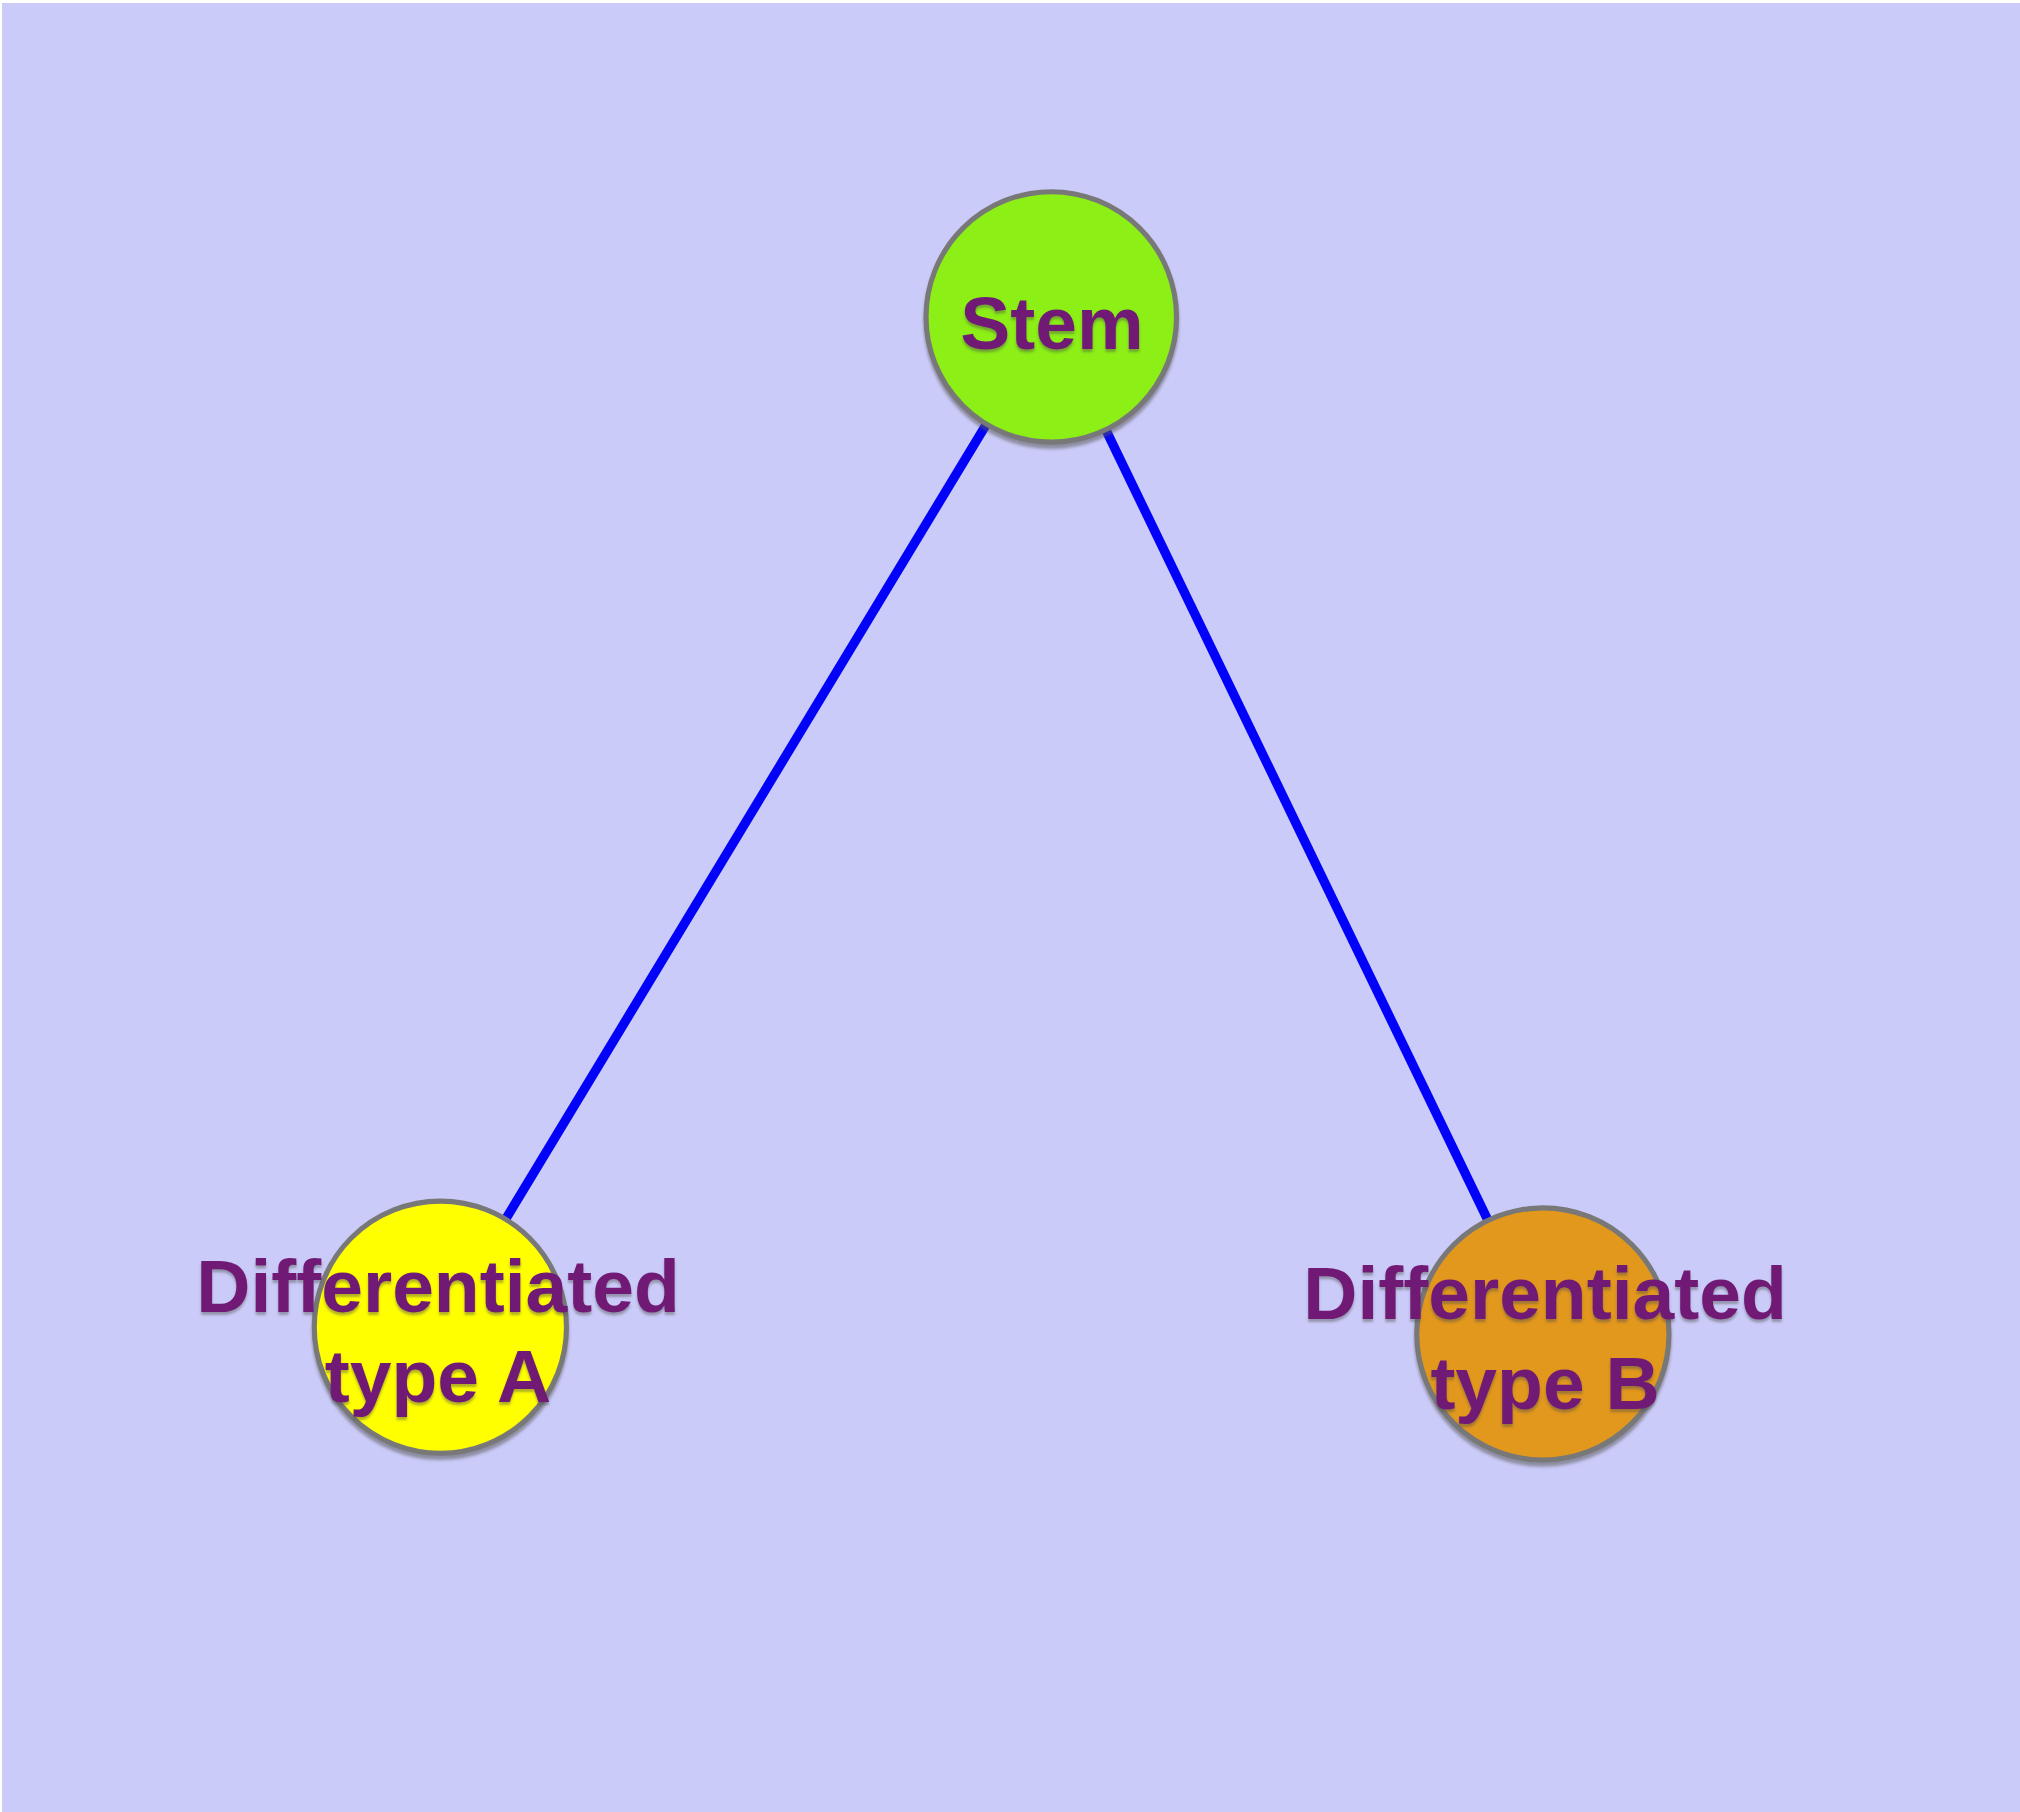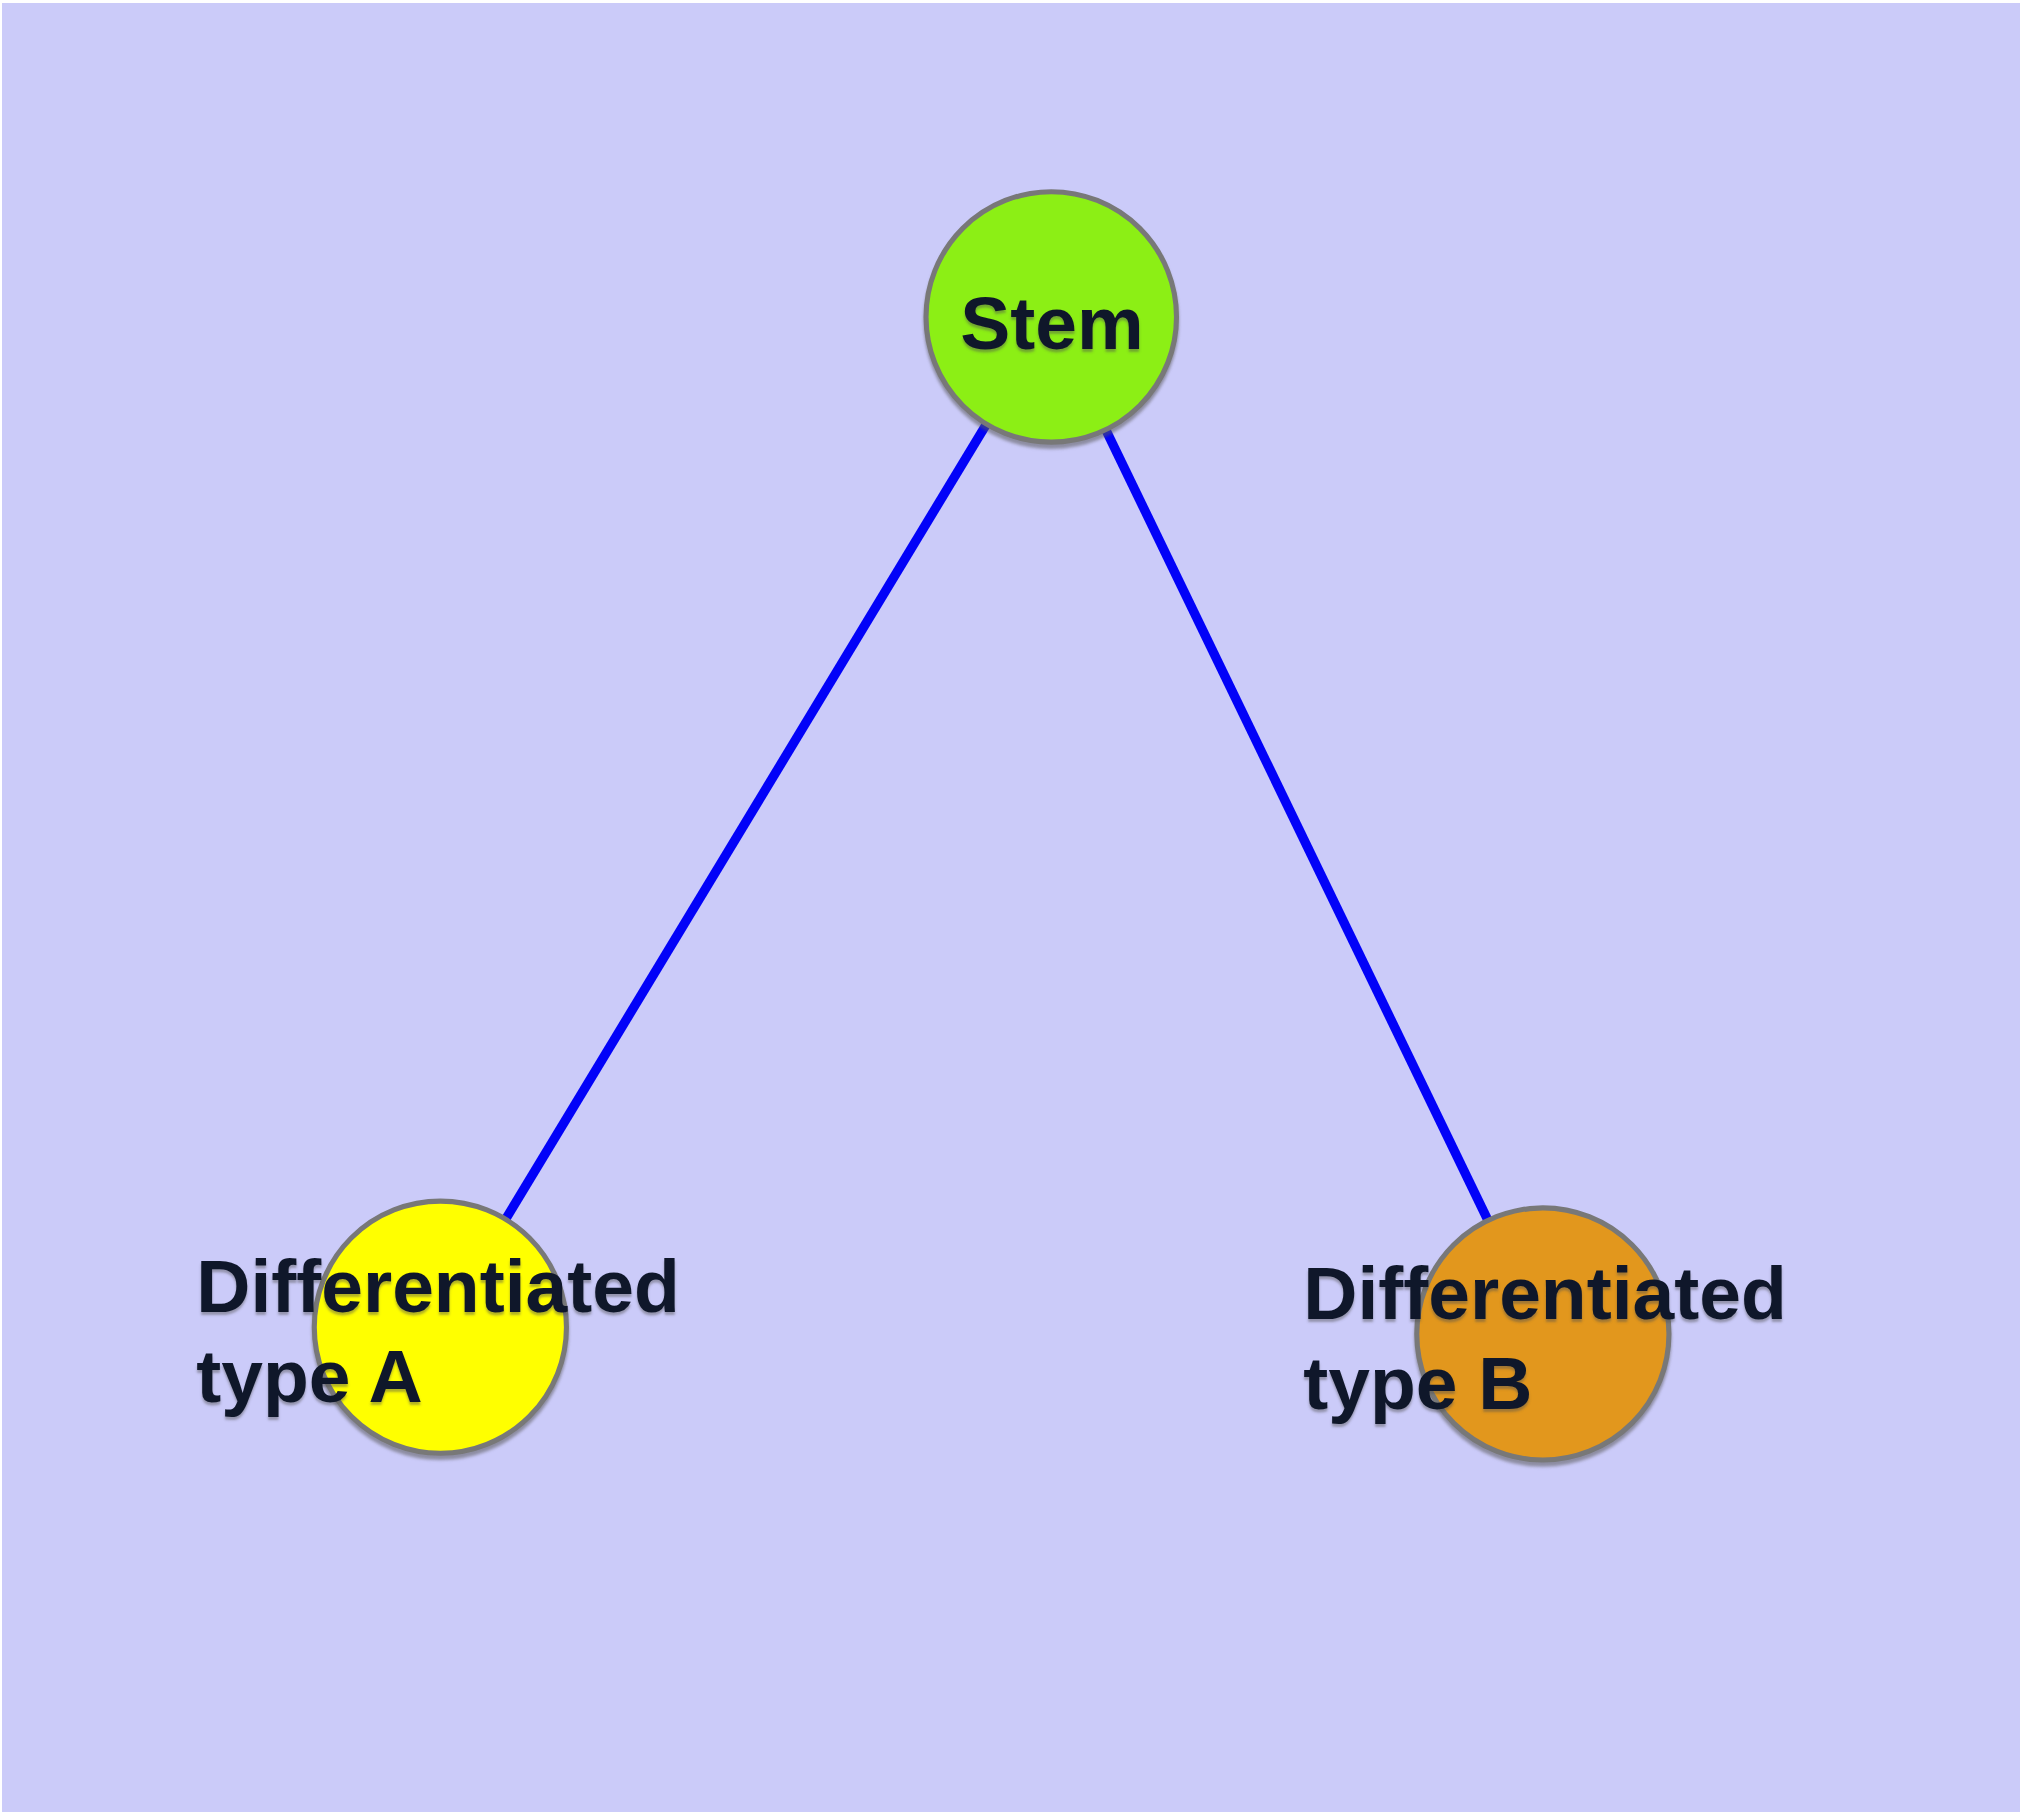--- a/index.html
+++ b/index.html
@@ -28,26 +28,26 @@
     stroke-width: 11;
     stroke-linecap: butt;
   }
   .node-circle {
     stroke-width: 6;
     filter: drop-shadow(0px 5px 2px rgba(90,90,90,0.55));
   }
   .node-label {
     position: absolute;
     transform: translate(-50%, -50%);
-    text-align: left;
+    text-align: center;
     white-space: pre-line;
     font-weight: bold;
     font-size: 75px;
     line-height: 1.2;
-    color: #0f172a;
+    color: #701a75;
     text-shadow: 0px 3.4px 2.5px rgba(80,80,80,0.45);
     pointer-events: none;
   }
   .label-stem  { left: 1050px; top: 320px; }
   .label-typeA { left: 436px;  top: 1328px; }
   .label-typeB { left: 1543px; top: 1335px; }
 </style>
 </head>
 <body>
 

